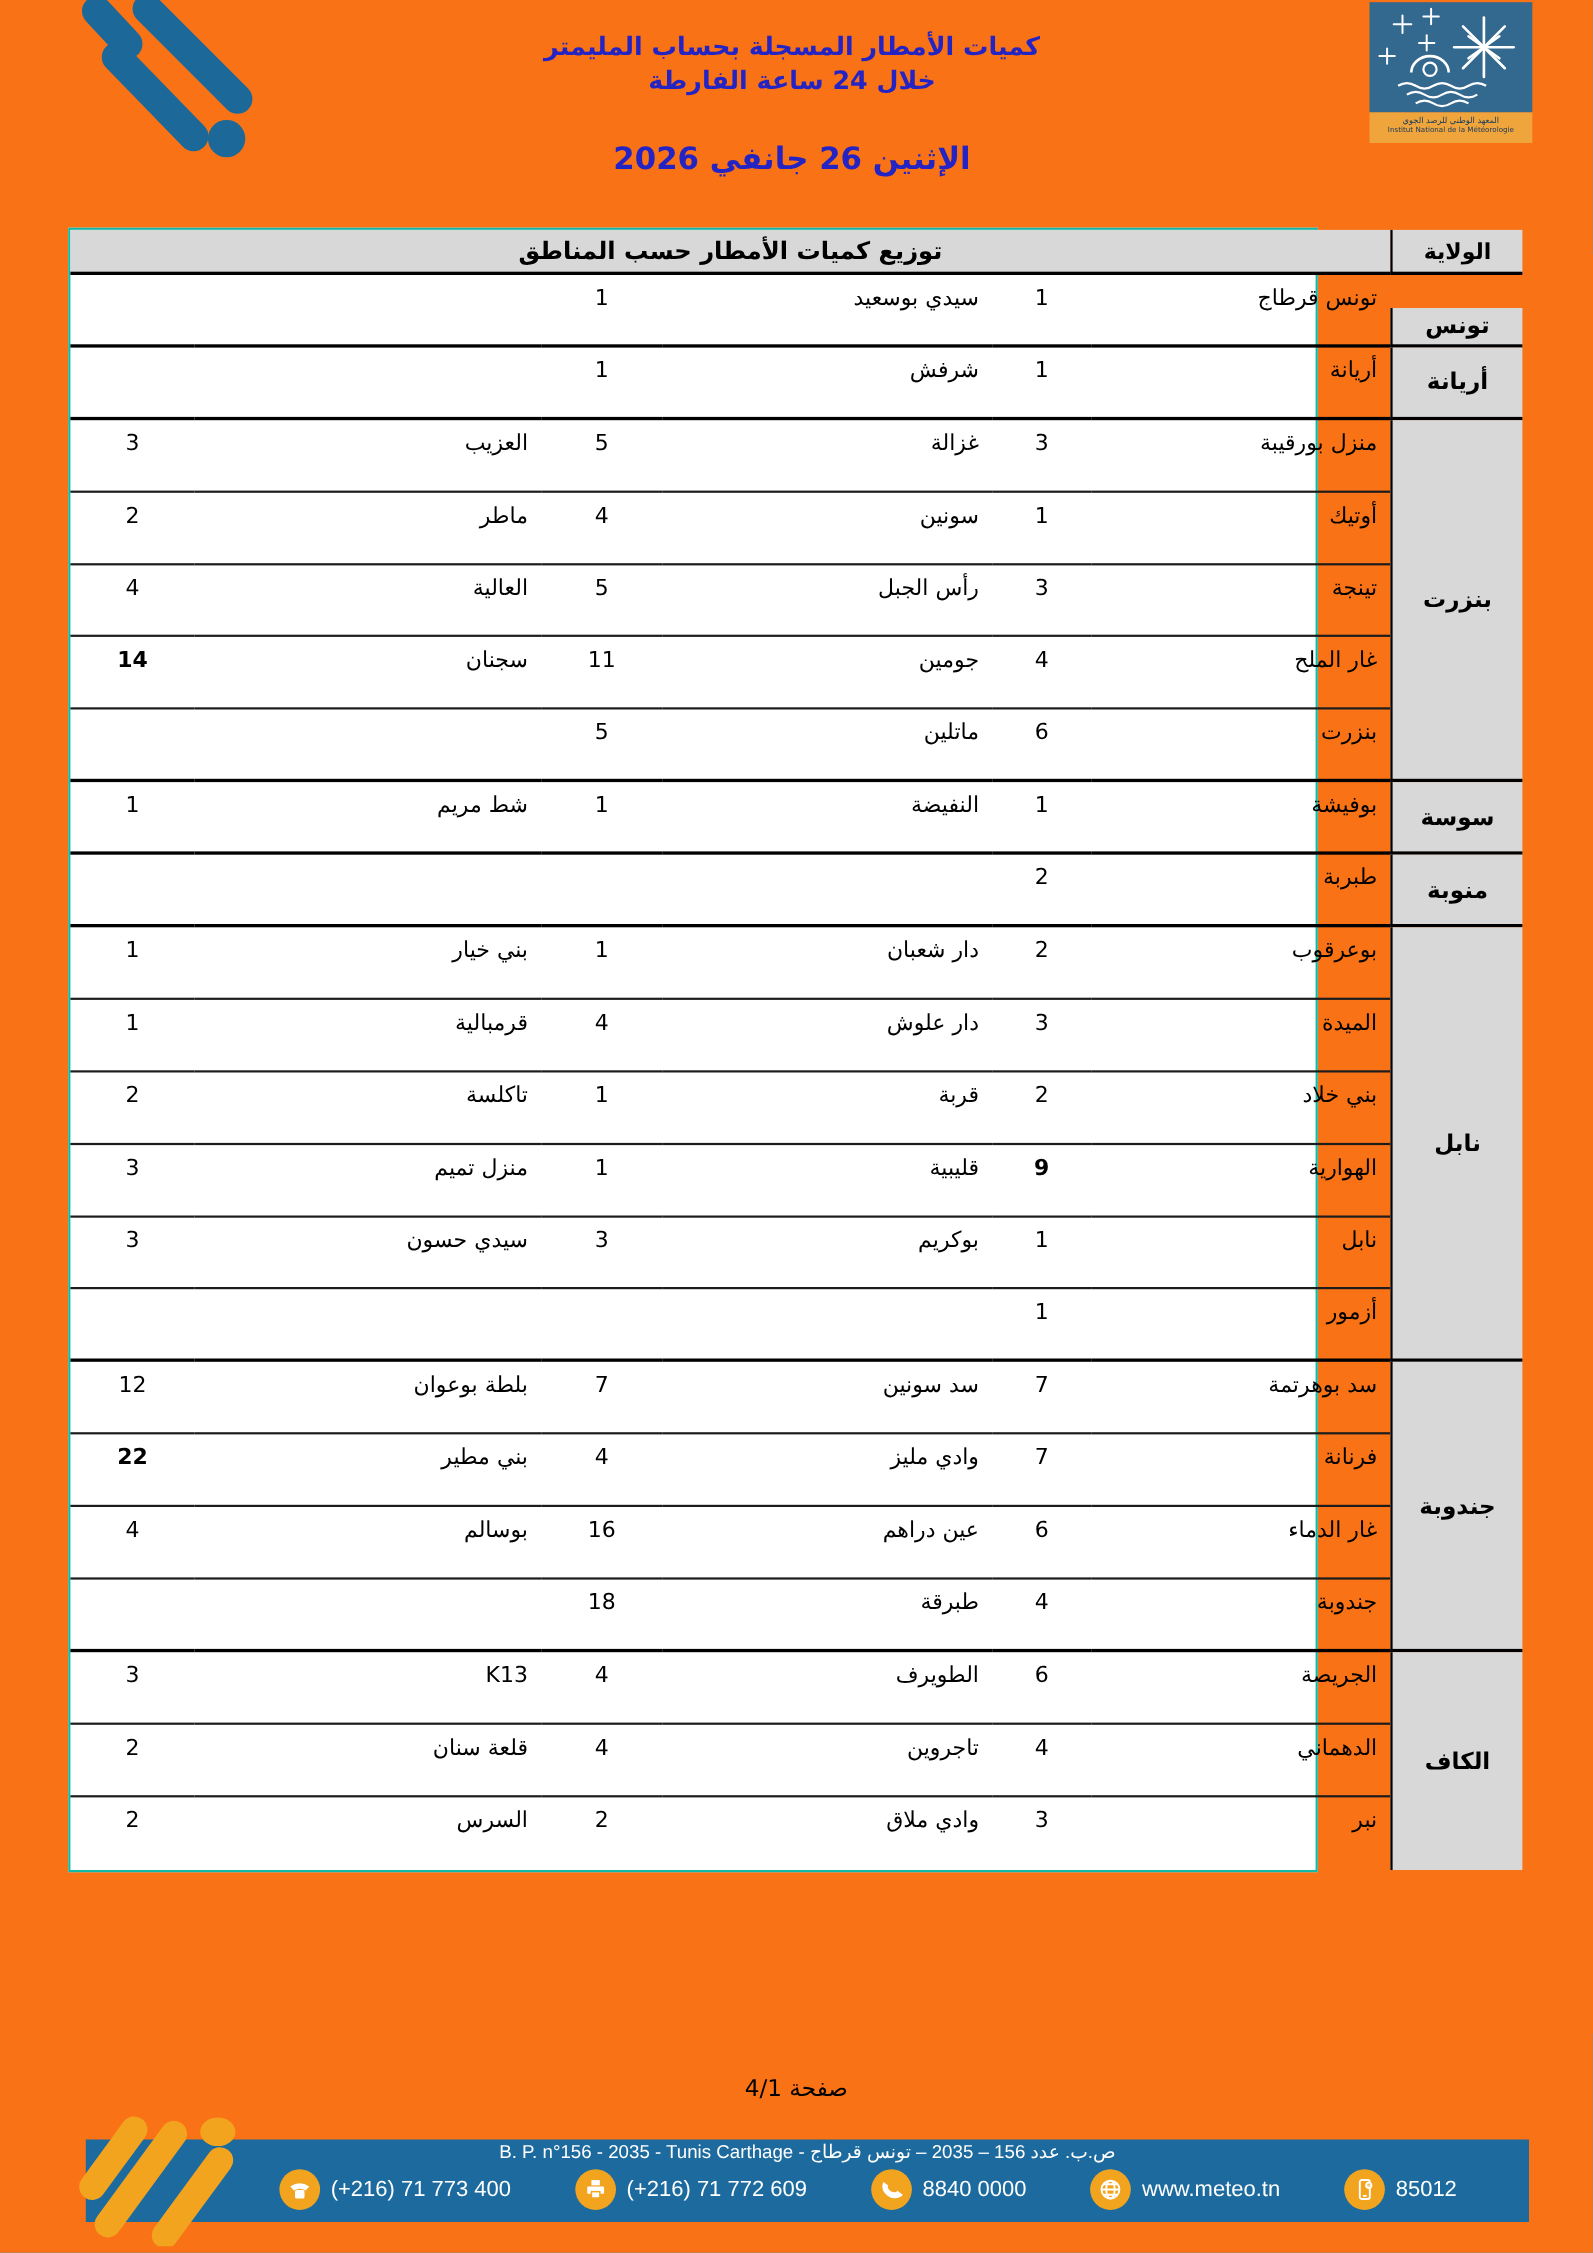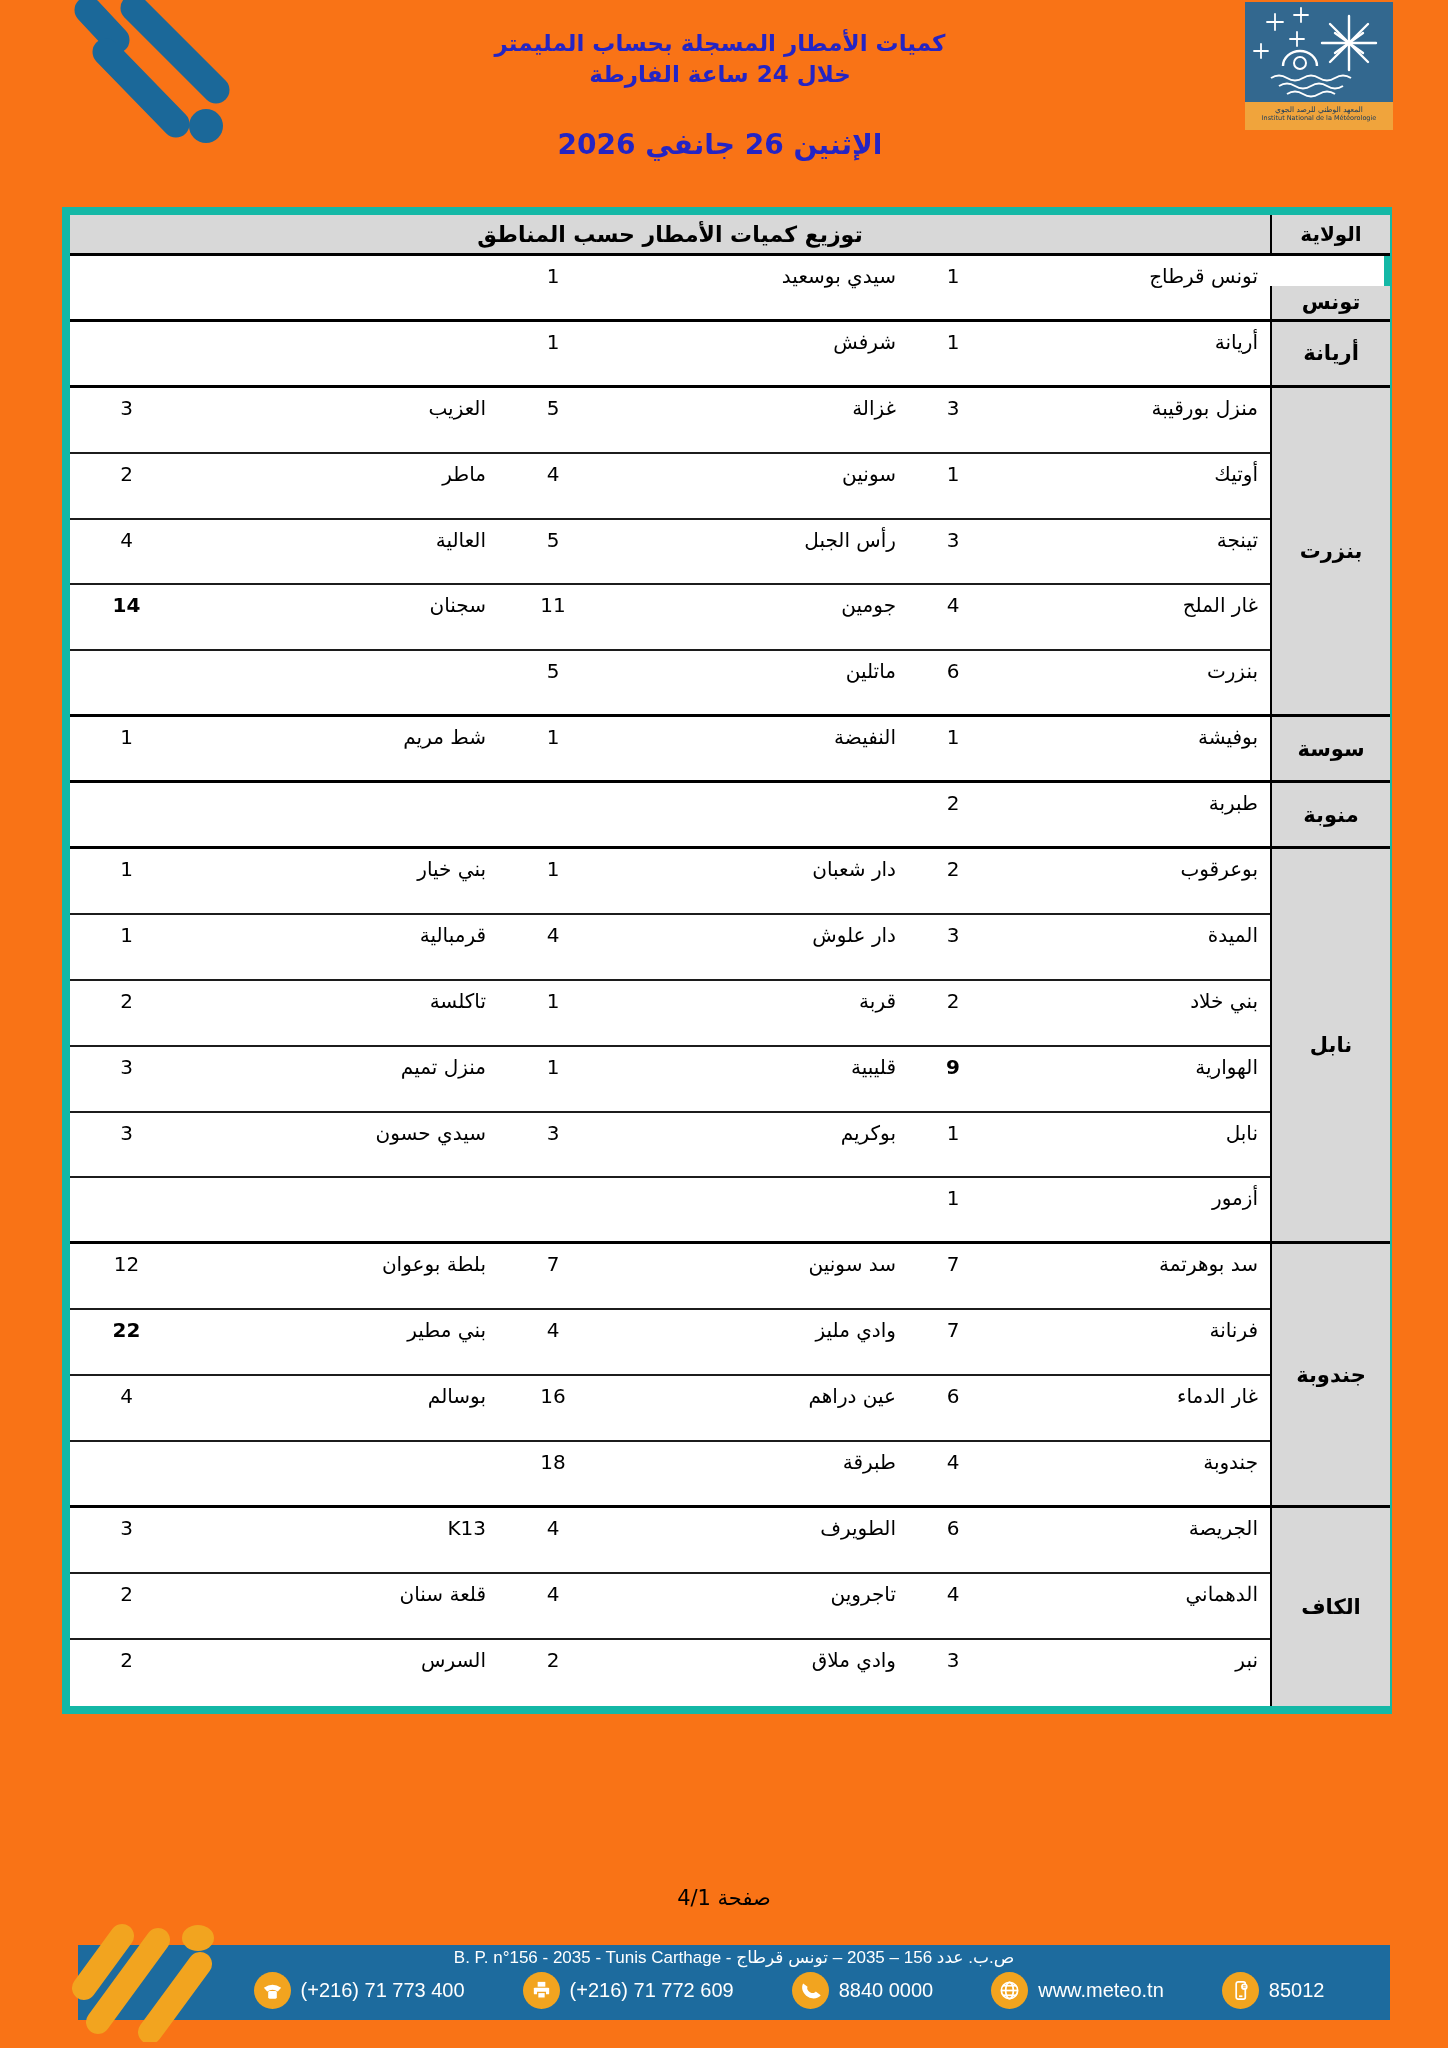--- a/index.html
+++ b/index.html
@@ -14,22 +14,22 @@
   .title-block { position:absolute; left:330px; top:28px; width:780px; text-align:center; }
   .title-line { color:#2424c4; font-weight:700; font-size:23px; line-height:31px; direction:rtl; }
   .date-line { margin-top:38px; color:#2424c4; font-weight:700; font-size:28px; direction:rtl; }
   .inm-logo { position:absolute; left:1245px; top:2px; width:148px; }
   .inm-square { width:148px; height:100px; background:#33688f; position:relative; }
   .inm-band { width:148px; height:28px; background:#f0a43c; text-align:center; padding-top:3px; }
   .inm-band .ar { font-size:7.5px; color:#14395c; line-height:9px; direction:rtl; letter-spacing:1px;}
   .inm-band .fr { font-size:6.5px; color:#14395c; line-height:8px; }
   
   .rain-table {
-    position:absolute; left:62px; top:207px; width:1330px;
-    border:8px solid #14b8a6; background:#fff;
+    position:absolute; left:62px; top:207px; width:1136px;
+    border:2px solid #14b8a6; background:#fff;
     display:grid;
     grid-template-columns:113px 315px 110px 300px 90px 272px 120px;
     grid-template-rows:41px repeat(22, 65.9px);
   }
   .cell { overflow:hidden; }
   .main-header {
     grid-column:1 / 7; grid-row:1; background:#d8d8d8;
     border-bottom:3px solid #000; display:flex; align-items:center; justify-content:center;
     font-weight:700; font-size:22px; direction:rtl;
   }

